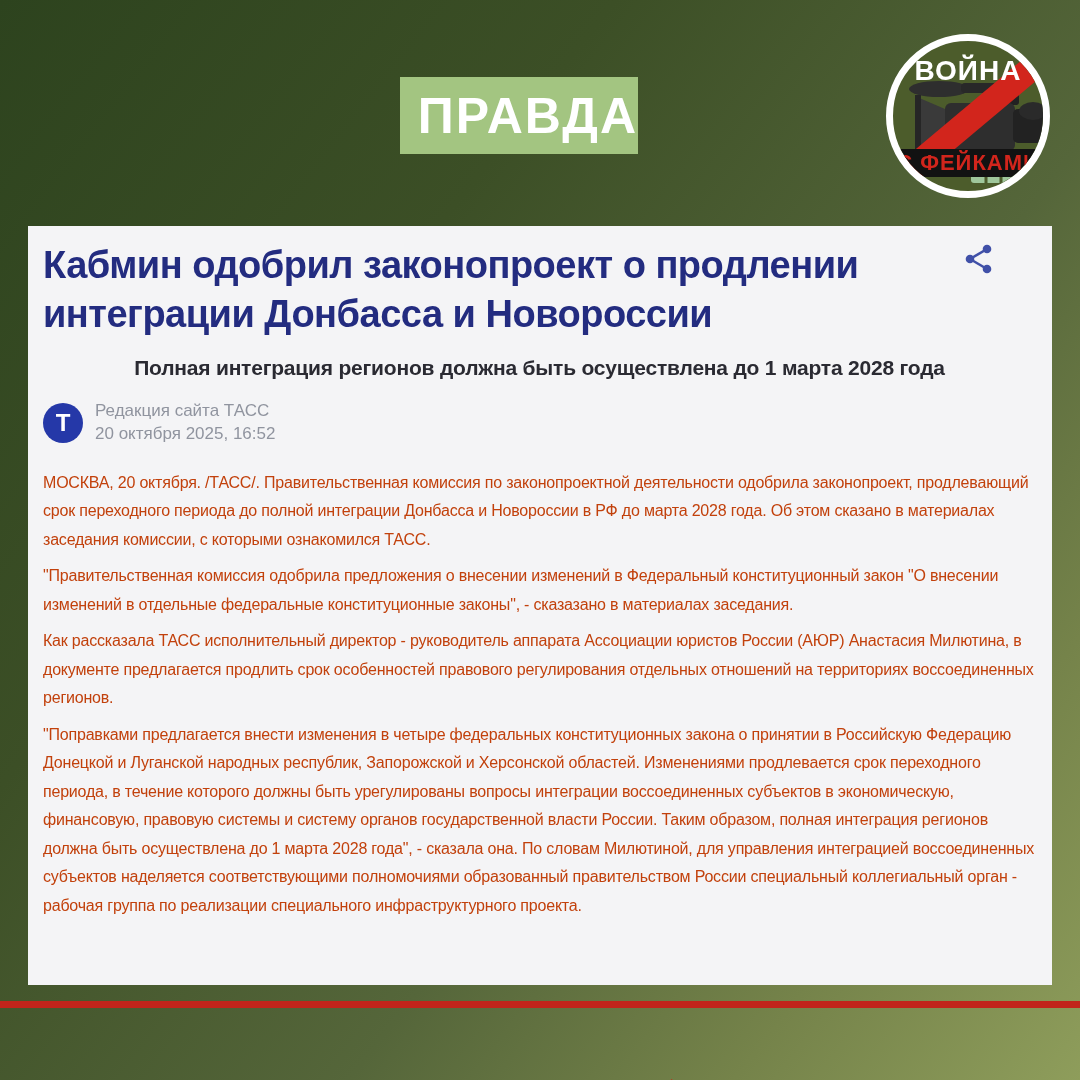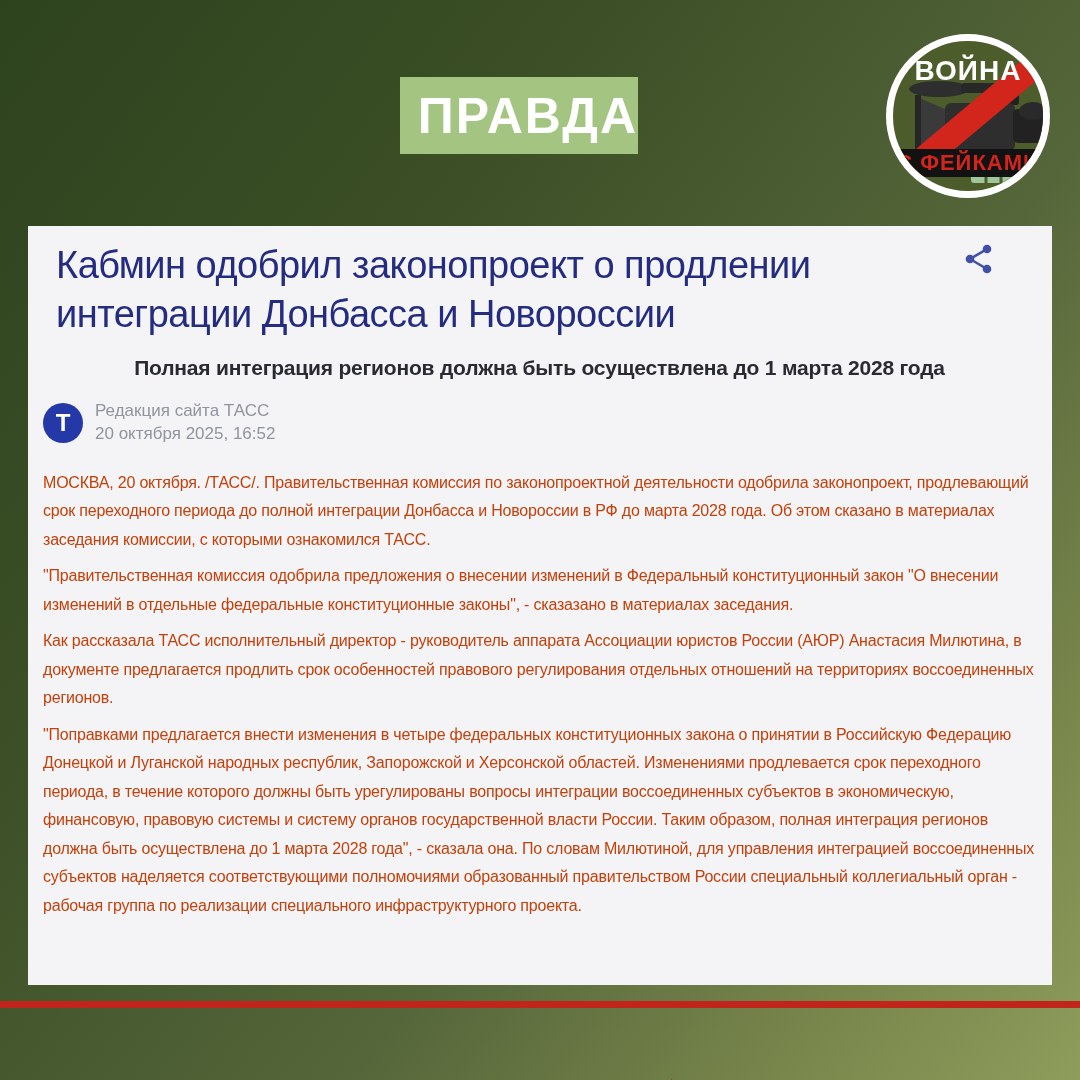--- a/index.html
+++ b/index.html
@@ -40,22 +40,22 @@
     background: #121212; display: flex; align-items: center; justify-content: center; z-index: 3;
   }
   .logo-band span { color: #d2251c; font-size: 22px; font-weight: 800; letter-spacing: 1px; }
 
   
   .card {
     position: absolute; left: 28px; top: 226px; width: 1024px; height: 759px;
     background: #f4f4f6; padding: 15px 16px 0 15px;
   }
   .card h1 {
-    color: #232c80; font-size: 38px; font-weight: 400; line-height: 1.3;
-    letter-spacing: -0.5px; max-width: 910px; margin-left: 13px;
+    color: #232c80; font-size: 38px; font-weight: 700; line-height: 1.3;
+    letter-spacing: -0.5px; max-width: 910px;
   }
   .share {
     position: absolute; top: 18px; right: 58px; width: 30px; height: 30px; cursor: pointer;
   }
   .subtitle {
     margin-top: 16px; color: #2a2a32; font-size: 21px; font-weight: 700; letter-spacing: -0.2px; text-align: center;
   }
   .author { display: flex; align-items: center; margin-top: 20px; }
   .avatar {
     width: 40px; height: 40px; border-radius: 50%; background: #2538a8;

